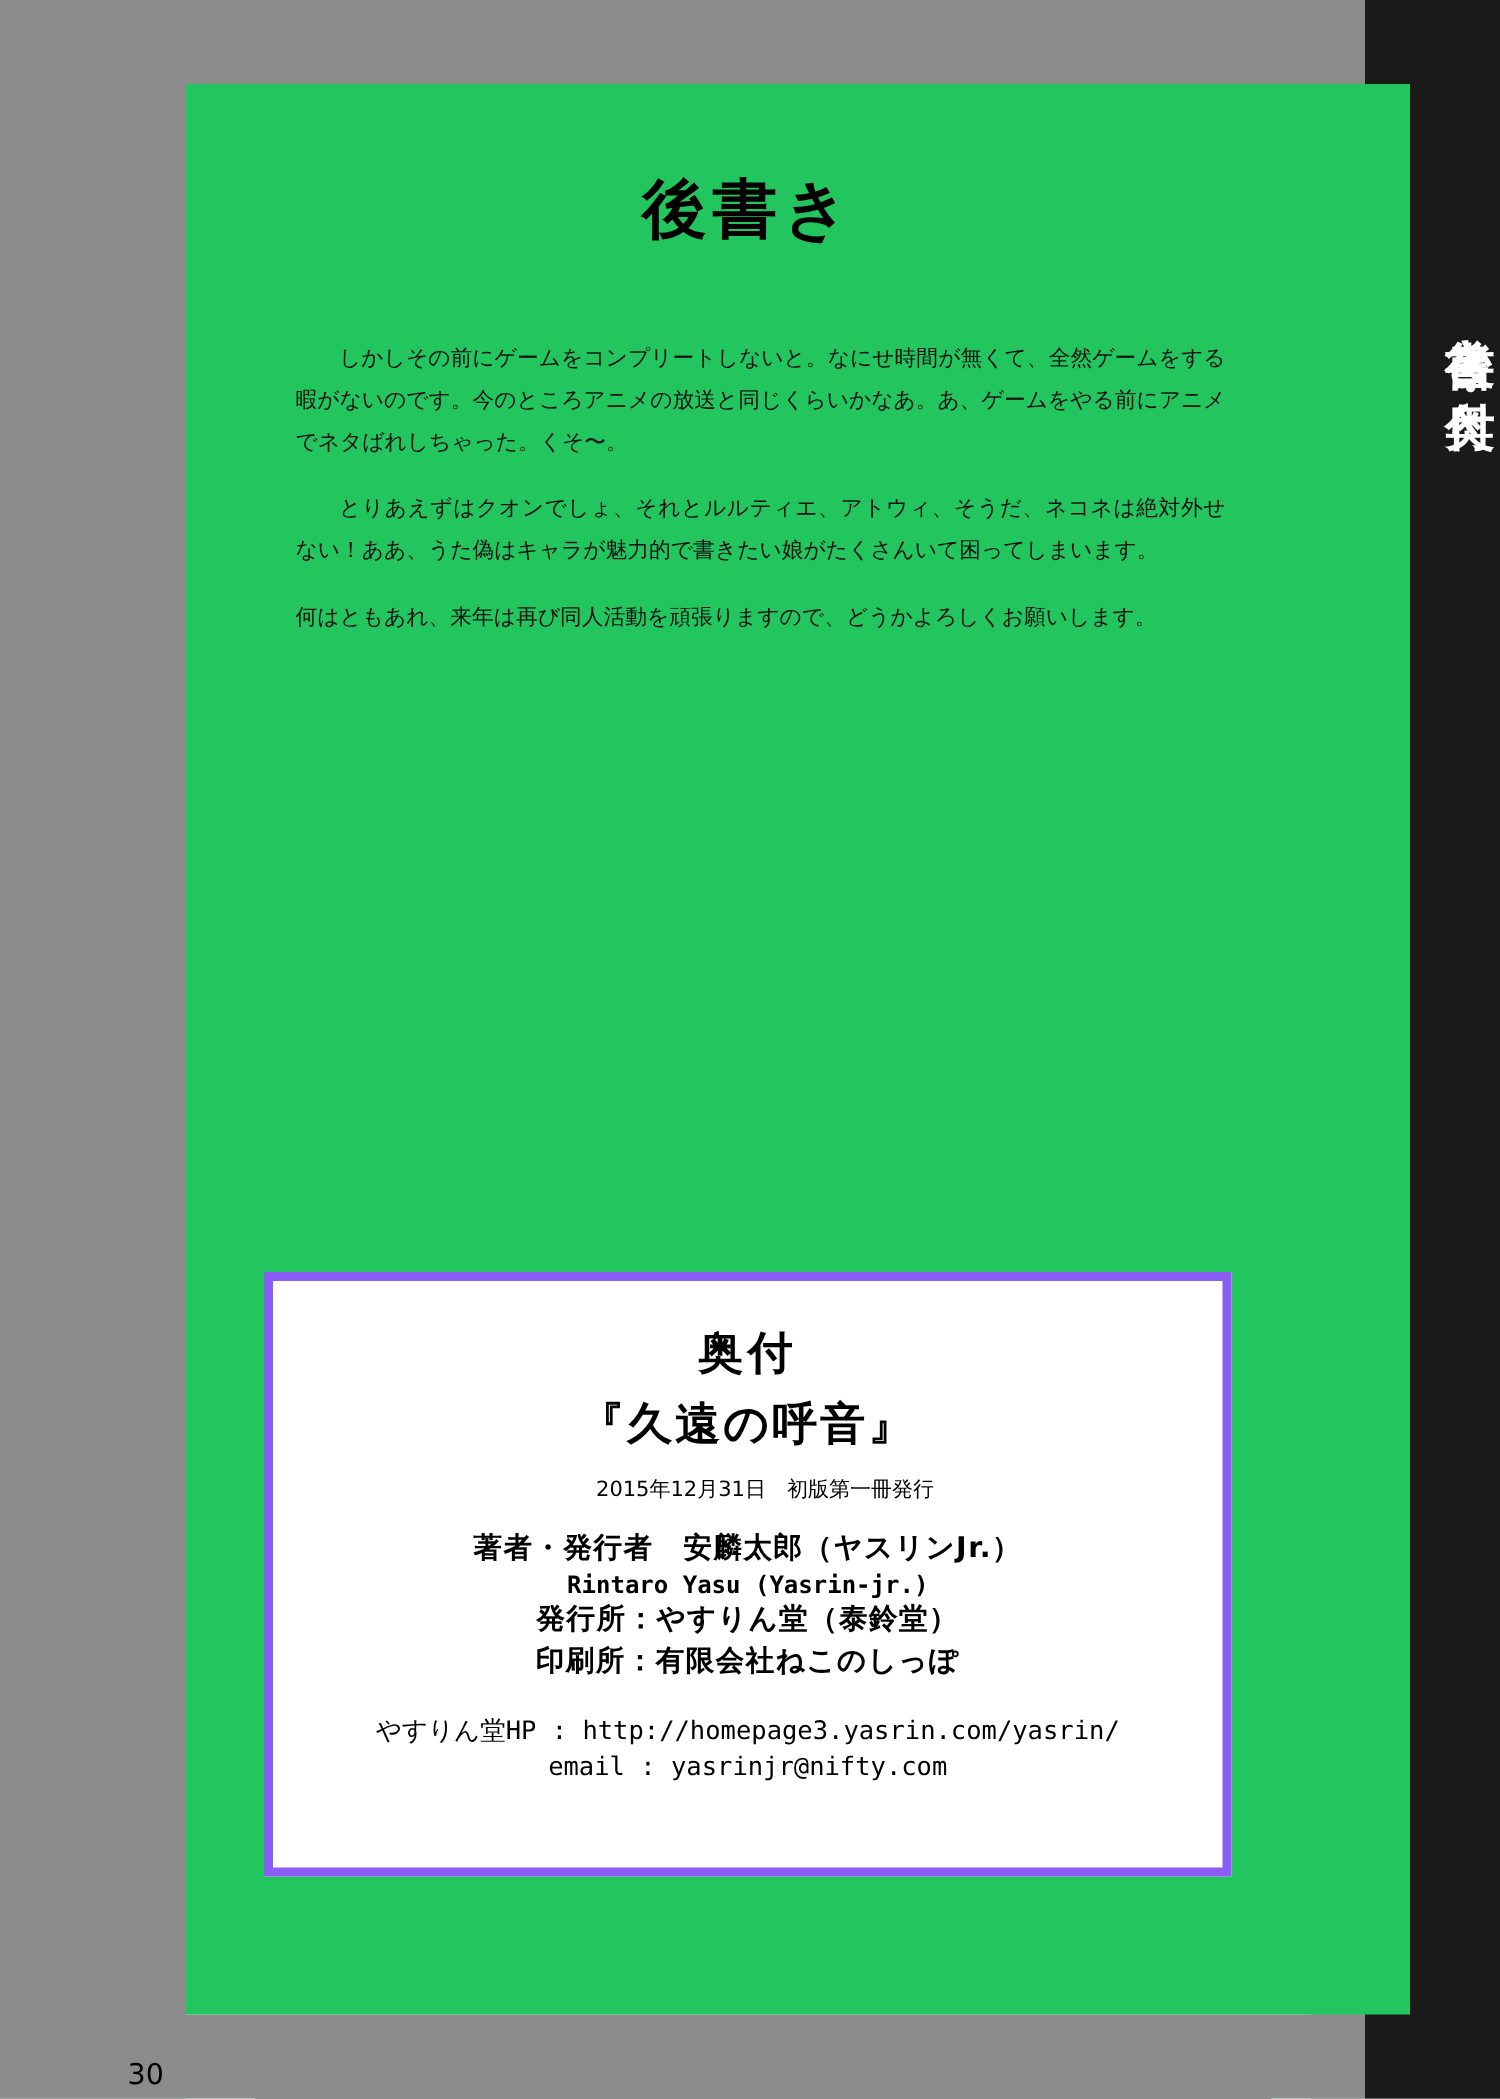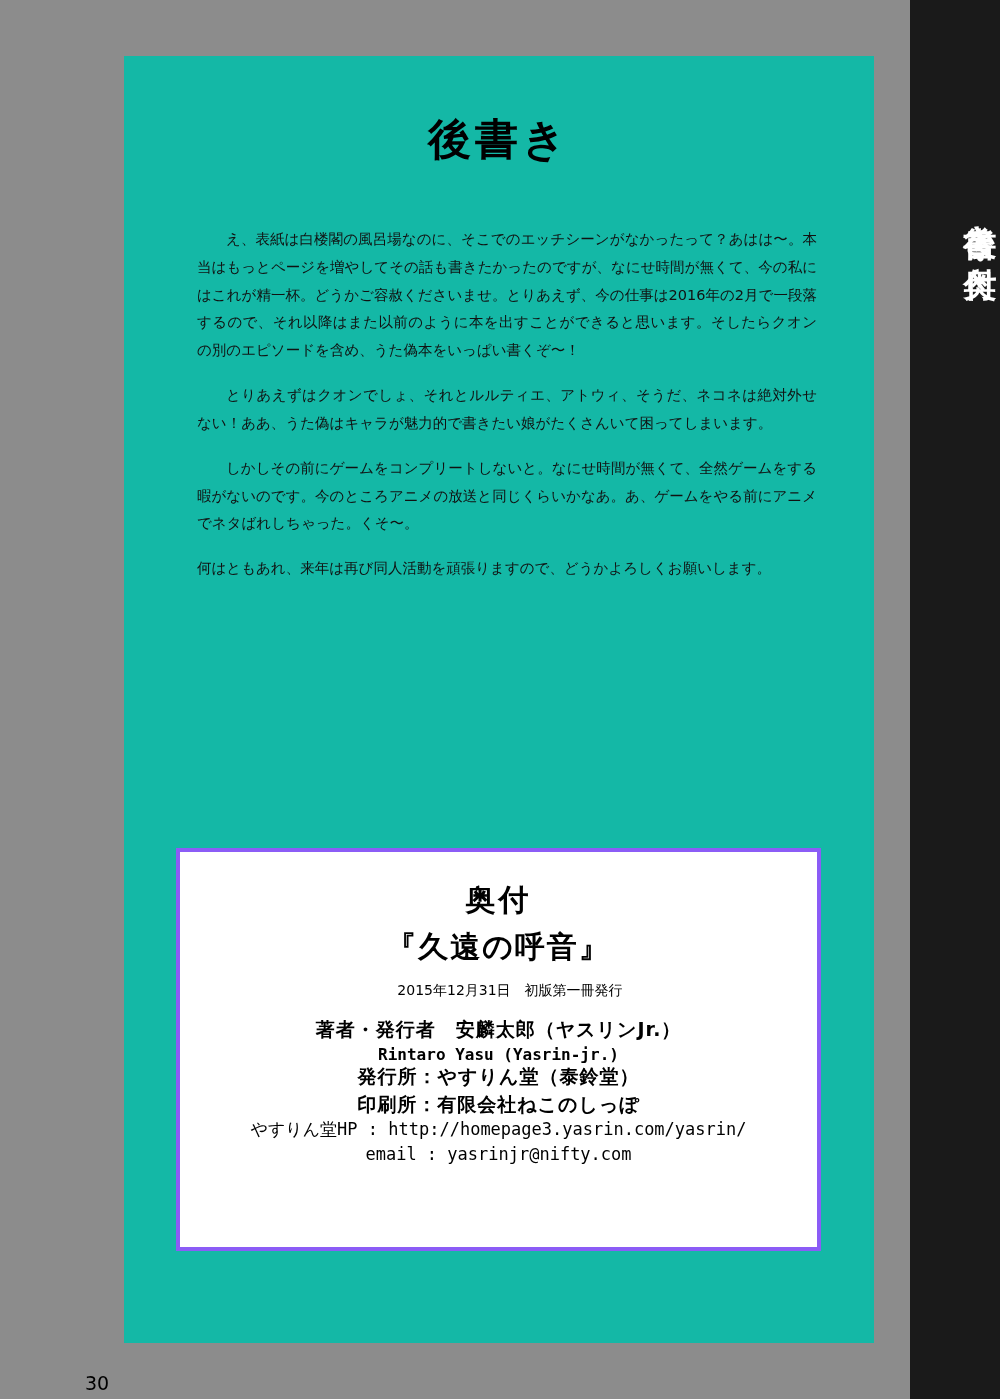--- a/index.html
+++ b/index.html
@@ -65,23 +65,23 @@
     writing-mode: vertical-rl;
     height: 260px;
     letter-spacing: 1px;
   }
 
   
   .canvas {
     position: absolute;
     left: 124px;
     top: 56px;
-    width: 750px;
+    width: 816px;
     height: 1287px;
-    background: #14b8a6;
+    background: #22c55e;
   }
 
   
   .doc-title {
     position: absolute;
     left: 0;
     top: 55px;
     width: 750px;
     text-align: center;
     font-family: "DejaVu Sans", sans-serif;
@@ -109,21 +109,21 @@
   .afterword p.indent1 { text-indent: 2em; }
   .afterword p.indent-lead { text-indent: 7.5em; }
 
   
   .colophon {
     position: absolute;
     left: 52px;
     top: 792px;
     width: 645px;
     height: 403px;
-    border: 4px solid #8b5cf6;
+    border: 6px solid #8b5cf6;
     box-sizing: border-box;
     background: #ffffff;
   }
   .colophon-inner {
     padding-top: 28px;
     text-align: center;
     color: #000000;
   }
   .col-title {
     font-family: "DejaVu Serif", serif;
@@ -162,20 +162,21 @@
     font-size: 19px;
     font-weight: bold;
     letter-spacing: 1px;
     margin-bottom: 2px;
   }
   .col-print {
     font-family: "DejaVu Sans", sans-serif;
     font-size: 19px;
     font-weight: bold;
     letter-spacing: 1px;
+    margin-bottom: 22px;
   }
   .col-url {
     font-family: "DejaVu Sans Mono", monospace;
     font-size: 17px;
     margin-bottom: 3px;
   }
   .col-email {
     font-family: "DejaVu Sans Mono", monospace;
     font-size: 17px;
   }
@@ -201,23 +202,22 @@
   <div class="bleed-right-gray"></div>
 
   <div class="sidebar"></div>
   <div class="sidebar-label">後書き・奥付</div>
 
   <div class="canvas">
 
     <div class="doc-title">後書き</div>
 
     <div class="afterword">
-      <p class="indent1">え、表紙は白楼閣の風呂場なのに、そこでのエッチシーンがなかったって？あはは〜。本当はもっとページを増やしてその話も書きたかったのですが、なにせ時間が無くて、今の私にはこれが精一杯。どうかご容赦くださいませ。とりあえず、今の仕事は2016年の2月で一段落するので、それ以降はまた以前のように本を出すことができると思います。そしたらクオンの別のエピソードを含め、うた偽本をいっぱい書くぞ〜！</p>
+      <p class="indent1">しかしその前にゲームをコンプリートしないと。なにせ時間が無くて、全然ゲームをする暇がないのです。今のところアニメの放送と同じくらいかなあ。あ、ゲームをやる前にアニメでネタばれしちゃった。くそ〜。</p>
       <p class="indent1">とりあえずはクオンでしょ、それとルルティエ、アトウィ、そうだ、ネコネは絶対外せない！ああ、うた偽はキャラが魅力的で書きたい娘がたくさんいて困ってしまいます。</p>
-      <p class="indent1">しかしその前にゲームをコンプリートしないと。なにせ時間が無くて、全然ゲームをする暇がないのです。今のところアニメの放送と同じくらいかなあ。あ、ゲームをやる前にアニメでネタばれしちゃった。くそ〜。</p>
       <p>何はともあれ、来年は再び同人活動を頑張りますので、どうかよろしくお願いします。</p>
     </div>
 
     <div class="colophon">
       <div class="colophon-inner">
         <div class="col-title">奥付</div>
         <div class="col-work">『久遠の呼音』</div>
         <div class="col-date">2015年12月31日　初版第一冊発行</div>
         <div class="col-author">著者・発行者　安麟太郎（ヤスリンJr.）</div>
         <div class="col-author-rom">Rintaro Yasu (Yasrin-jr.)</div>

